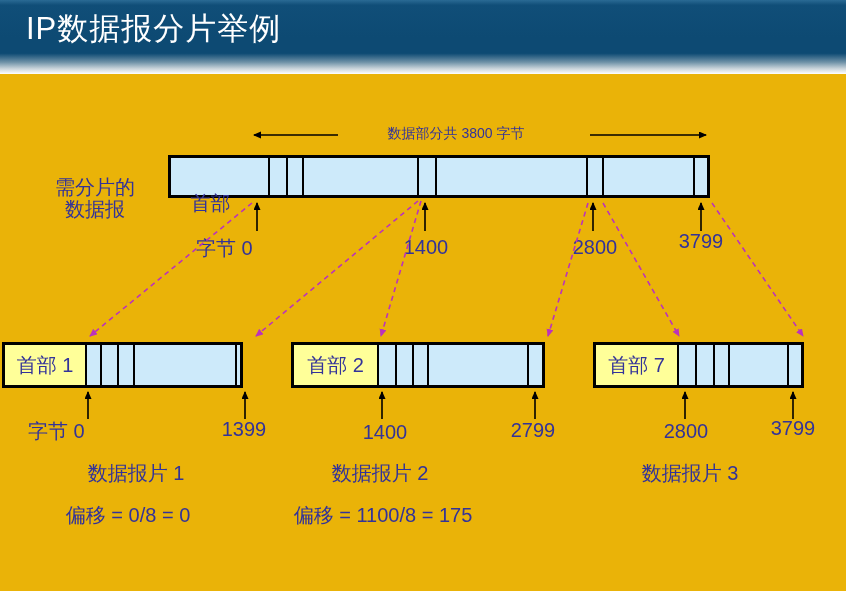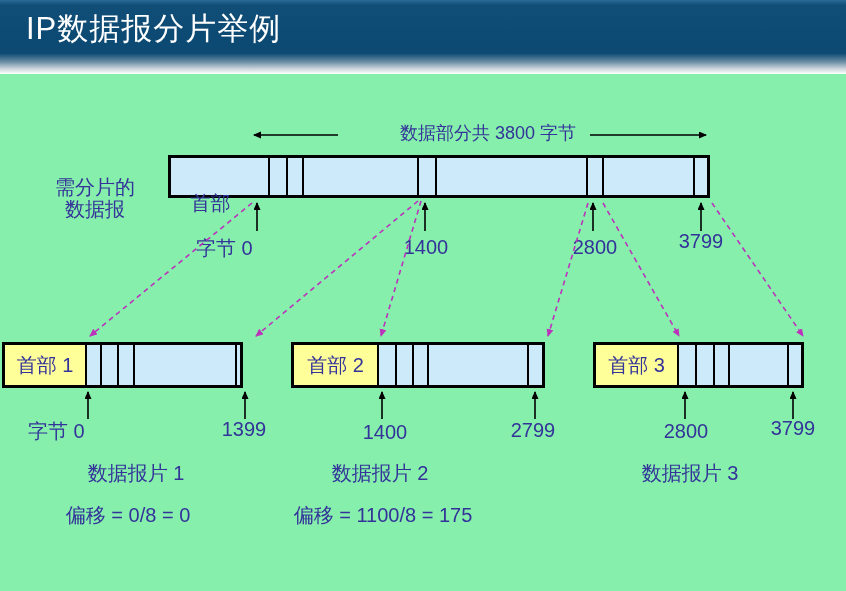--- a/index.html
+++ b/index.html
@@ -1,18 +1,18 @@
 <!DOCTYPE html>
 <html><head>
 <meta charset="utf-8">
 <style>
   html,body { margin:0; padding:0; background:#fff; }
   .slide {
     position:relative; width:846px; height:591px; overflow:hidden;
-    background:#86efac;
+    background:#eab308;
     font-family:"Liberation Sans","DejaVu Sans",sans-serif;
   }
   .titlebar {
     position:absolute; left:0; top:0; width:846px; height:74px;
     background:linear-gradient(180deg,
       #2a6a94 0%, #104e78 7%, #0d4a73 50%, #0d4a73 72%,
       #6e91a7 84%, #ccd6dc 93%, #ffffff 100%);
   }
   .titlebar .title {
     position:absolute; left:26px; top:8px;
@@ -45,21 +45,21 @@
 
   <div class="titlebar">
     <div class="title">IP数据报分片举例</div>
   </div>
 
   <div class="lbl" style="left:30px; top:151px; width:130px; text-align:center;margin-top:25px;">
     <div>需分片的</div>
     <div>数据报</div>
   </div>
 
-  <div class="lbl cx" style="left:488px; top:122px; font-size:18px;">数据部分共 3800 字节</div>
+  <div class="lbl cx" style="left:456px; top:122px; font-size:14px;">数据部分共 3800 字节</div>
 
 
   <div class="bar" style="left:168px; top:155px; width:542px; height:43px;">
     <div class="hcell pink" style="width:81px;">
       <span>首部</span>
     </div>
     <div class="vl" style="left:97px;"></div>
     <div class="vl" style="left:115px;"></div>
     <div class="vl" style="left:131px;"></div>
     <div class="vl" style="left:246px;"></div>
@@ -89,21 +89,21 @@
       <span>首部 2</span>
     </div>
     <div class="vl" style="left:101px;"></div>
     <div class="vl" style="left:118px;"></div>
     <div class="vl" style="left:133px;"></div>
     <div class="vl" style="left:233px;"></div>
   </div>
 
   <div class="bar" style="left:593px; top:342px; width:211px; height:46px;">
     <div class="hcell yellow" style="width:83px;">
-      <span>首部 3</span>
+      <span>首部 7</span>
     </div>
     <div class="vl" style="left:99px;"></div>
     <div class="vl" style="left:117px;"></div>
     <div class="vl" style="left:132px;"></div>
     <div class="vl" style="left:191px;"></div>
   </div>
 
   <div class="lbl" style="left:28px; top:420px;">字节 0</div>
   <div class="lbl cx" style="left:244px; top:418px;">1399</div>
   <div class="lbl cx" style="left:385px; top:421px;">1400</div>

